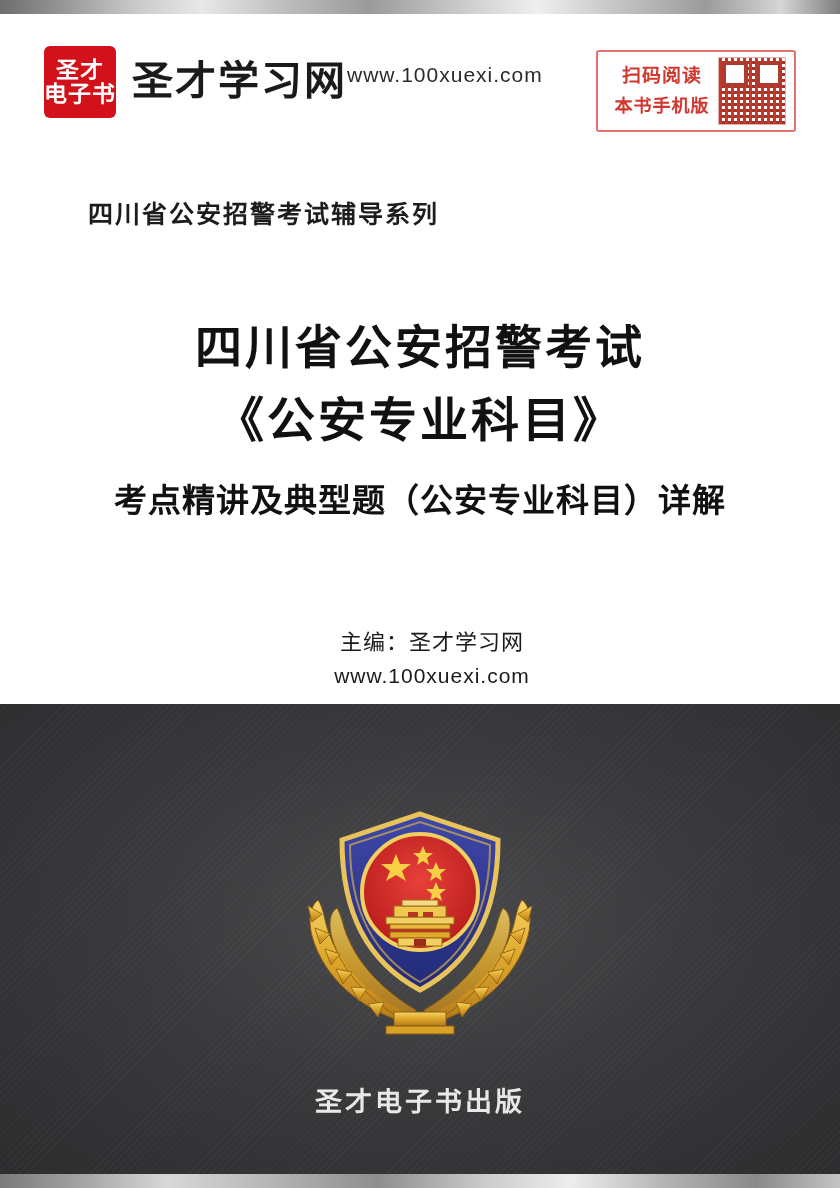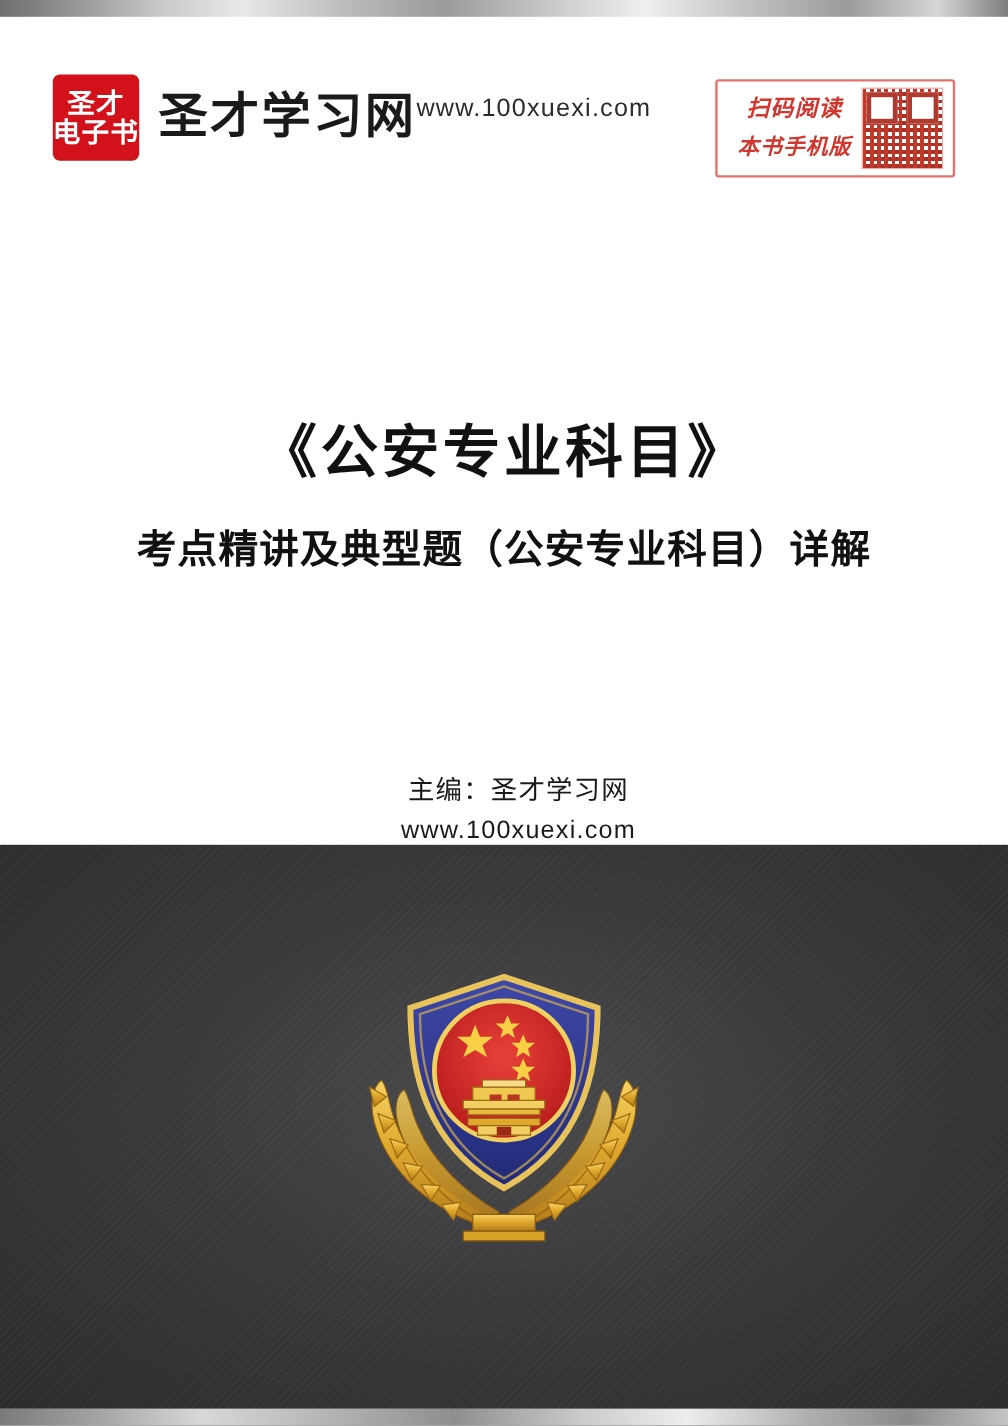--- a/index.html
+++ b/index.html
@@ -29,21 +29,20 @@
        #bdbdbd 34%, #9a9a9a 44%, #cfcfcf 56%, #efefef 64%,
        #c2c2c2 74%, #9b9b9b 84%, #d6d6d6 93%, #7d7d7d 100%);
   }
 
   
   .upper {
     position: absolute;
     left: 0; top: 14px;
     width: 840px; height: 690px;
     background: #ffffff;
-    margin-top: 16px;
   }
 
   
   .logo-row {
     position: absolute;
     left: 44px; top: 32px;
     display: flex;
     align-items: center;
   }
   .logo-mark {
@@ -92,21 +91,20 @@
     display: flex;
     align-items: center;
     padding: 0 8px;
     box-sizing: border-box;
   }
   .qr-labels {
     flex: 1;
     color: #d0372f;
     text-align: center;
     line-height: 1.5;
-    font-style: italic;
   }
   .qr-l1 { font-size: 19px; font-weight: bold; letter-spacing: 1px;}
   .qr-l2 { font-size: 18px; font-weight: bold; letter-spacing: 1px; margin-top: 3px;}
   .qr-img {
     width: 66px; height: 66px;
     background:
       repeating-linear-gradient(90deg, #c0392b 0 3px, transparent 3px 6px),
       repeating-linear-gradient(0deg, #a93226 0 3px, #fff 3px 6px);
     border: 1px solid #e4b0ac;
     position: relative;
@@ -235,22 +233,24 @@
     </div>
 
     <div class="qr-box">
       <div class="qr-labels">
         <div class="qr-l1">扫码阅读</div>
         <div class="qr-l2">本书手机版</div>
       </div>
       <div class="qr-img"></div>
     </div>
 
+    <div class="series">四川省公安招警考试辅导系列</div>
 
     <div class="title-block">
+      <div class="t-main">四川省公安招警考试</div>
       <div class="t-sub">《公安专业科目》</div>
       <div class="t-desc">考点精讲及典型题（公安专业科目）详解</div>
     </div>
 
     <div class="editor-block">
       <div class="ed-1">主编：圣才学习网</div>
       <div class="ed-2">www.100xuexi.com</div>
     </div>
   </div>
 
@@ -323,16 +323,17 @@
           <path d="M118 116 h10 v5 h-10 z" fill="#b5381f"></path>
           <path d="M133 116 h10 v5 h-10 z" fill="#b5381f"></path>
           <path d="M112 104 h36 v6 h-36 z" fill="#f7d98a" stroke="#9a6a14"></path>
           <path d="M100 136 h60 v6 h-60 z" fill="#e0a92c" stroke="#9a6a14"></path>
           <path d="M108 142 h44 v8 h-44 z" fill="#f2cf62" stroke="#9a6a14"></path>
           <path d="M124 143 h12 v7 h-12 z" fill="#9e2b18"></path>
         </g>
       </svg>
     </div>
 
+    <div class="publisher">圣才电子书出版</div>
   </div>
 
   <div class="bottom-strip"></div>
 </div>
 
 </body></html>

